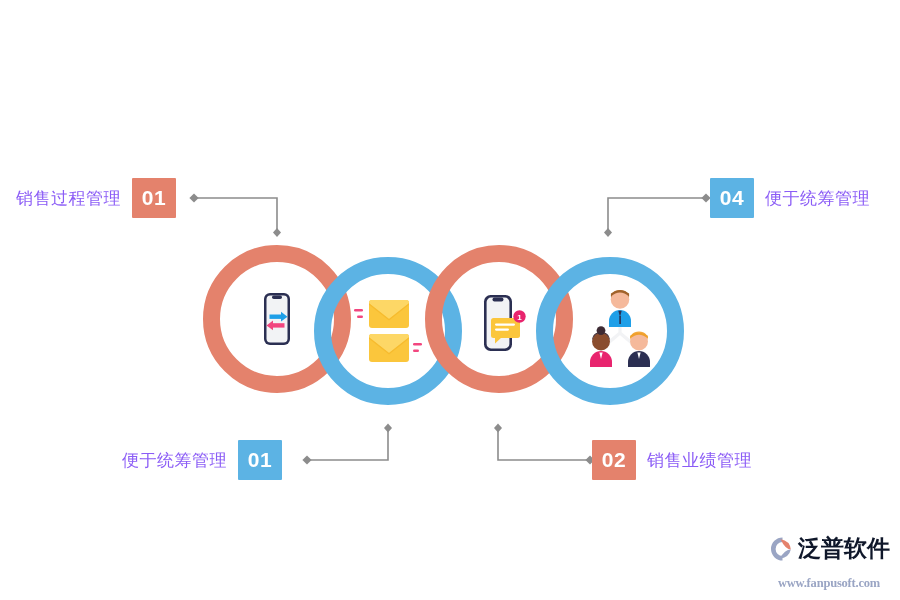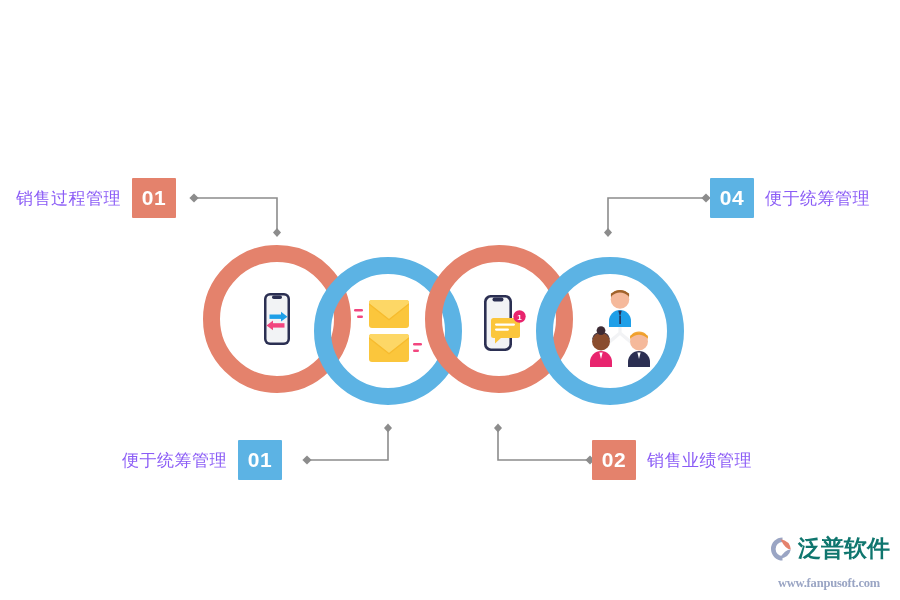--- a/index.html
+++ b/index.html
@@ -94,21 +94,21 @@
     justify-content: center;
   }
   #watermark .wm-top {
     display: flex;
     align-items: center;
     gap: 4px;
   }
   #watermark .wm-name {
     font-size: 23px;
     font-weight: bold;
-    color: #0f766e;
+    color: #0f172a;
     letter-spacing: 0px;
     line-height: 1;
   }
   #watermark .wm-url {
     font-size: 12.5px;
     font-weight: bold;
     color: #9aa5c4;
     letter-spacing: -0.2px;
     margin-top: 14px;
     font-family: "Liberation Serif", "DejaVu Serif", serif;

